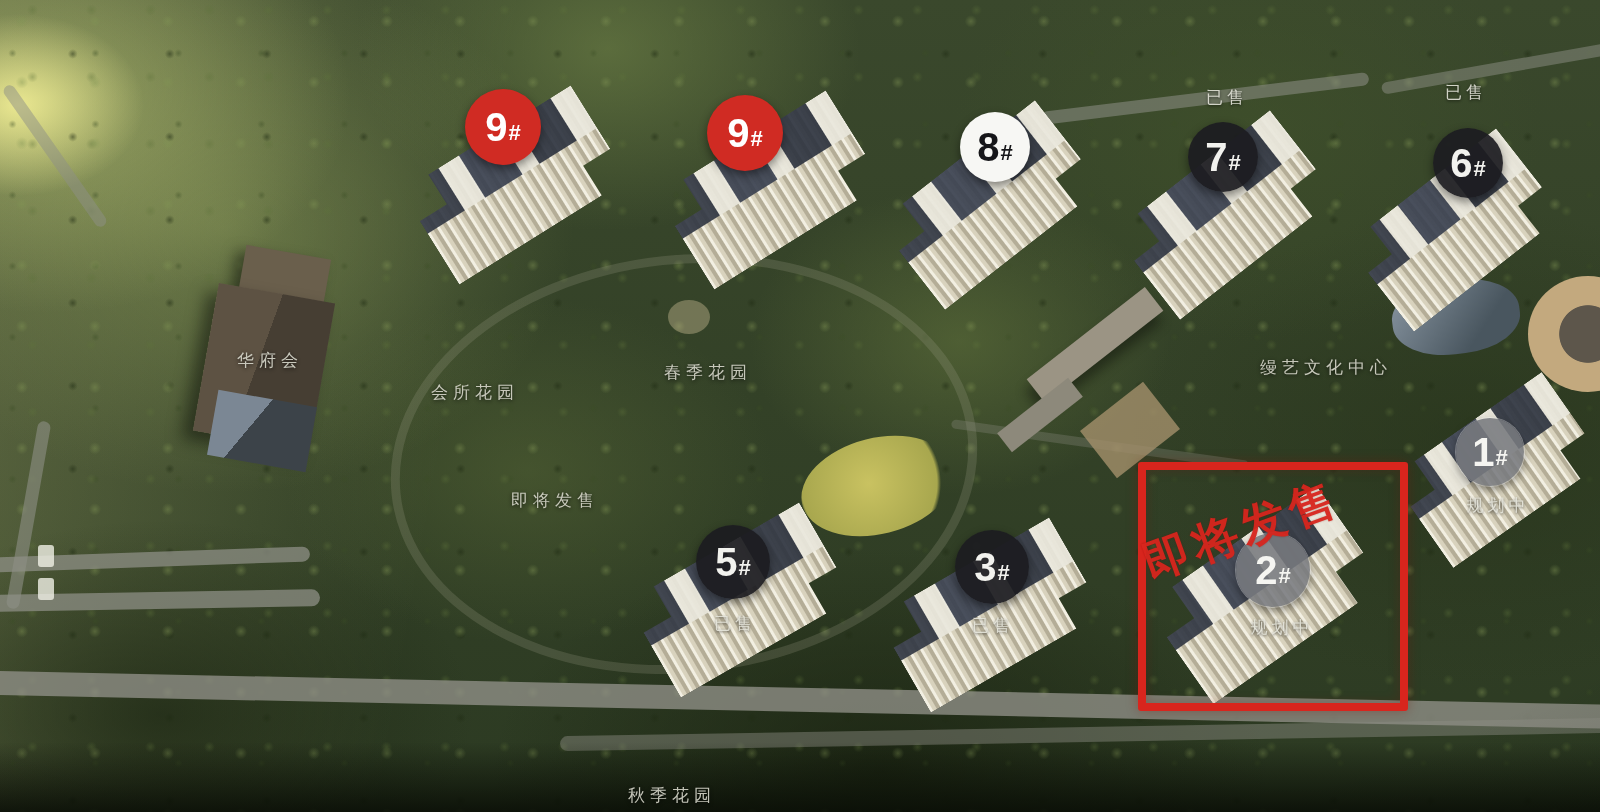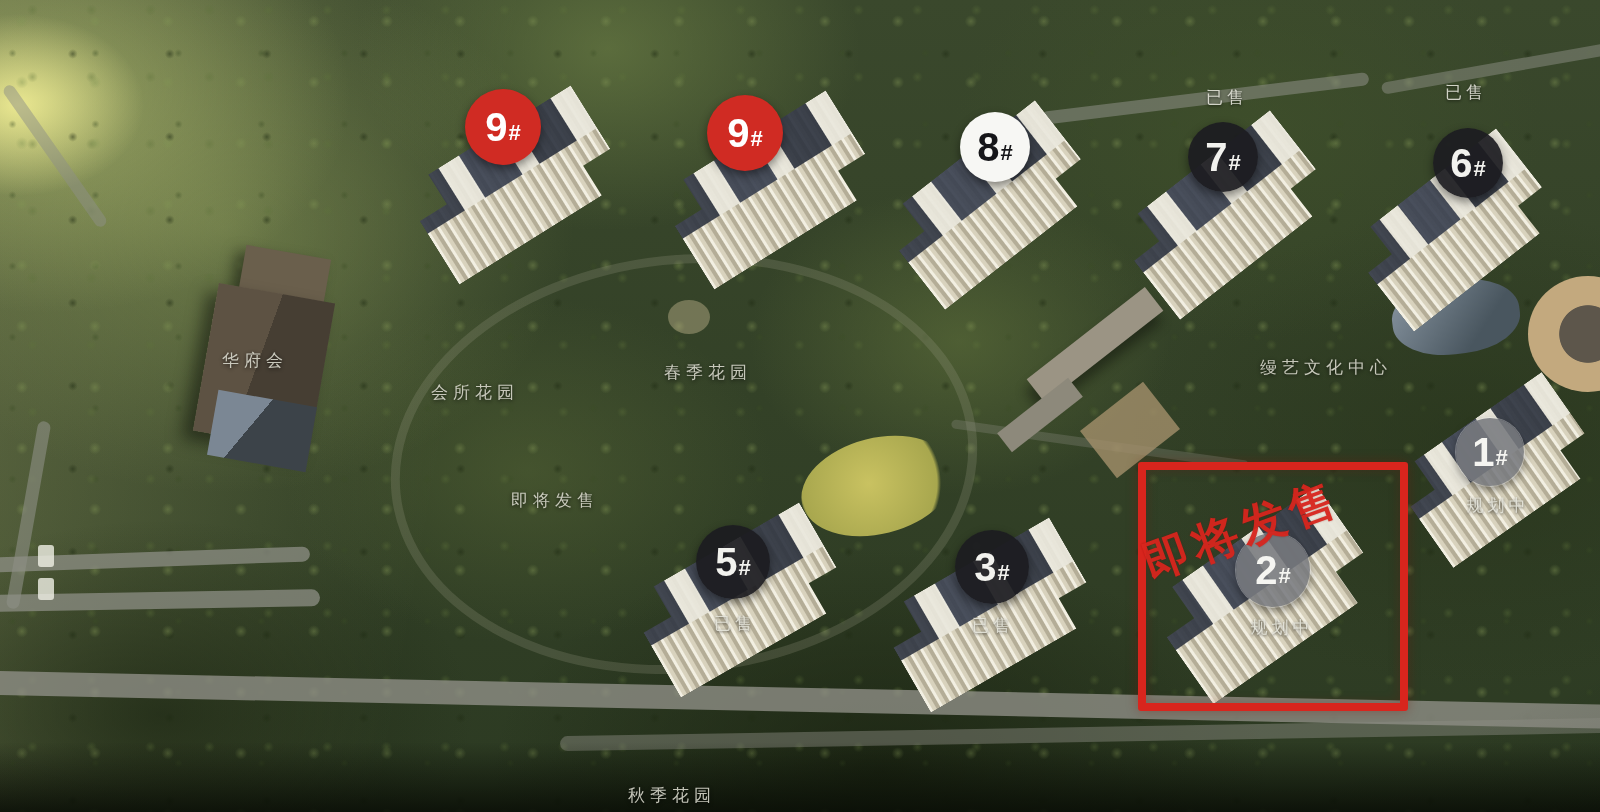--- a/index.html
+++ b/index.html
@@ -116,21 +116,21 @@
   <div class="vignette"></div>
 
   <div id="labels">
       <div class="status onsale" style="left: 743px; top: 76px;">在售</div>
       <div class="status sold" style="left: 1227px; top: 97px;">已售</div>
       <div class="status sold" style="left: 1466px; top: 92px;">已售</div>
       <div class="status sold" style="left: 735px; top: 623px;">已售</div>
       <div class="status sold" style="left: 993px; top: 625px;">已售</div>
       <div class="status planning" style="left: 1282px; top: 627px;">规划中</div>
       <div class="status planning" style="left: 1498px; top: 505px;">规划中</div>
-      <div class="area-label" style="left: 255px; top: 360px; text-align: right;">华府会</div>
+      <div class="area-label" style="left: 270px; top: 360px; text-align: right;">华府会</div>
       <div class="area-label" style="left: 475px; top: 392px;">会所花园</div>
       <div class="area-label" style="left: 708px; top: 372px;">春季花园</div>
       <div class="area-label" style="left: 555px; top: 500px;">即将发售</div>
       <div class="area-label" style="left: 672px; top: 795px;">秋季花园</div>
       <div class="area-label" style="left: 1278px; top: 367px; margin-left: 48px;">缦艺文化中心</div>
     </div>
   <div id="markers">
       <div class="marker red" style="left: 465px; top: 89px; width: 76px; height: 76px; background: rgb(208, 43, 35); color: rgb(255, 255, 255);">
         <span class="num">9</span>
         <span class="hash">#</span>

